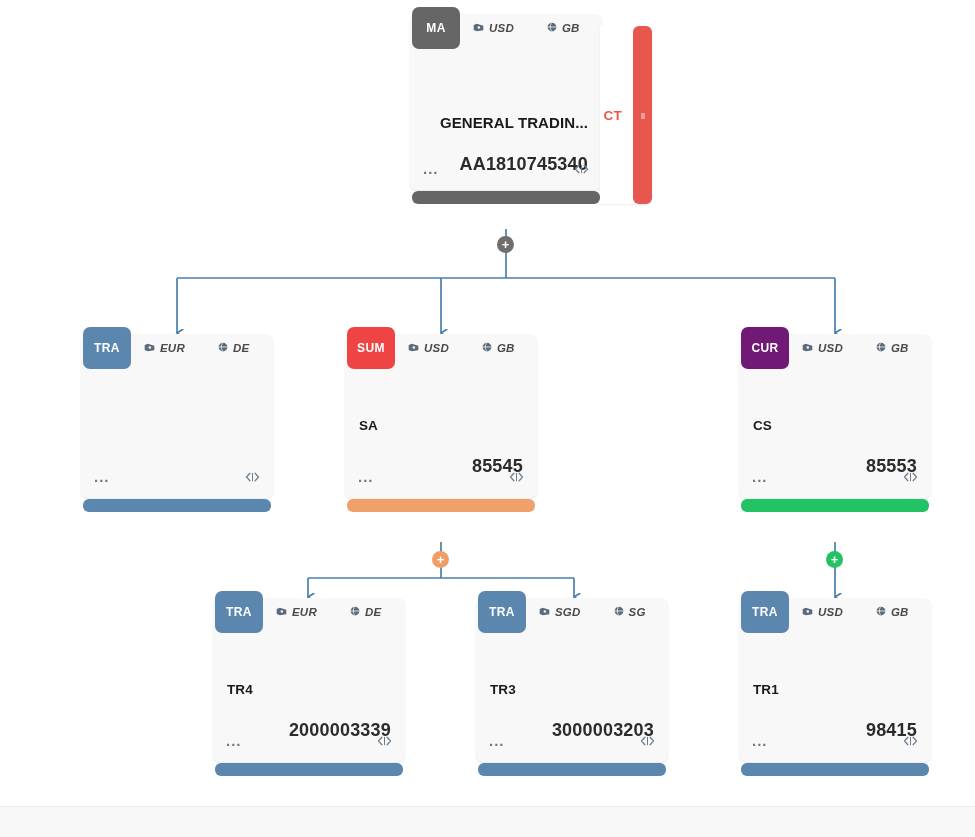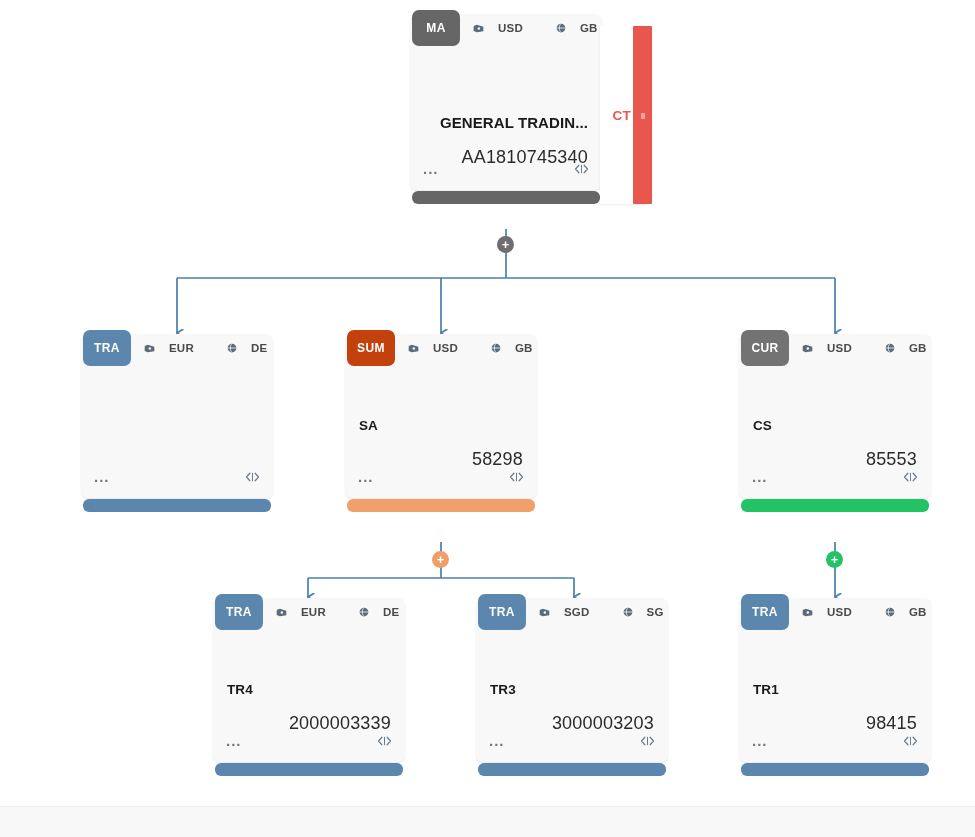--- a/index.html
+++ b/index.html
@@ -42,45 +42,45 @@
   .node.short { height: 164px; }
 
   .node-head {
     position: relative;
     height: 28px;
     display: flex;
     align-items: center;
   }
   .type-badge {
     min-width: 48px;
-    height: 36px;
+    height: 42px;
     margin-left: 2px;
     border-radius: 7px 7px 7px 7px;
     color: #ffffff;
     font-size: 12px;
     font-weight: bold;
     letter-spacing: .4px;
     display: flex;
     align-items: center;
     justify-content: center;
     padding: 0 9px;
   }
   .badge-ma  { background: #666666; }
   .badge-tra { background: #5b86ad; }
-  .badge-sum { background: #c2410c; }
-  .badge-cur { background: #737373; text-align: center; }
+  .badge-sum { background: #ef4444; }
+  .badge-cur { background: #701a75; text-align: center; }
 
   .meta {
     display: flex;
-    align-items: center;
-    gap: 14px;
+    gap: 5px;
     font-size: 11.5px;
     font-weight: bold;
     color: #4a4a4a;
     letter-spacing: .2px;
+    font-style: italic;
   }
   .meta.currency { margin-left: 13px; }
   .meta.country  { margin-left: 33px; }
 
   .ico { display: inline-block; line-height: 0; }
 
   .node-body {
     position: relative;
     padding: 0 14px;
   }
@@ -95,25 +95,25 @@
   }
   .short-code {
     font-size: 13.5px;
     font-weight: bold;
     color: #1a1a1a;
     text-align: left;
     letter-spacing: .1px;
   }
   .ref-number {
     font-size: 18px;
-    font-weight: normal;
+    font-weight: bold;
     color: #2b2b2b;
     text-align: right;
     letter-spacing: .2px;
-    margin-top: 16px;
+    margin-top: 23px;
   }
   .node.tall .node-body  { padding-top: 72px; }
   .node.short .node-body { padding-top: 56px; }
 
   .node-foot {
     position: absolute;
     left: 0; right: 0; bottom: 12px;
     height: 18px;
     padding: 0 13px;
     display: flex;
@@ -153,28 +153,28 @@
     display: flex;
     align-items: center;
     justify-content: flex-end;
     z-index: 2;
     box-shadow: 0 1px 2px rgba(0,0,0,0.08);
   }
   .side-tab-label {
     color: #f0564a;
     font-size: 13.5px;
     font-weight: bold;
-    margin-right: 2px;
+    margin-right: 11px;
     letter-spacing: .3px;
   }
   .side-tab-bar {
     width: 19px;
     height: 178px;
     background: #e8574d;
-    border-radius: 1px;
+    border-radius: 6px;
     display: flex;
     align-items: center;
     justify-content: center;
   }
   .pause-glyph {
     color: #f9b5b0;
     font-size: 11px;
     font-weight: bold;
     letter-spacing: -1px;
   }
@@ -334,21 +334,21 @@
           <svg width="10" height="10" viewBox="0 0 16 16">
               <circle cx="8" cy="8" r="7" fill="#5b6b7a"></circle>
               <path d="M8 1 C4.5 4 4.5 12 8 15 M1 8 H15" stroke="#f8f8f8" stroke-width="1.3" fill="none"></path>
             </svg>
         </span>
         <span>GB</span>
       </span>
     </div>
     <div class="node-body">
       <div class="short-code">SA</div>
-      <div class="ref-number">58298</div>
+      <div class="ref-number">85545</div>
     </div>
     <div class="node-foot">
       <span class="dots">...</span>
       <span class="ico">
         <svg width="15" height="14" viewBox="0 0 20 16">
             <path d="M6.5 3 L2 8 L6.5 13 M13.5 3 L18 8 L13.5 13" stroke="#6d7d8c" stroke-width="1.6" fill="none" stroke-linecap="round" stroke-linejoin="round"></path>
             <path d="M10 2.5 V13.5" stroke="#6d7d8c" stroke-width="1.4"></path>
           </svg>
       </span>
     </div>

